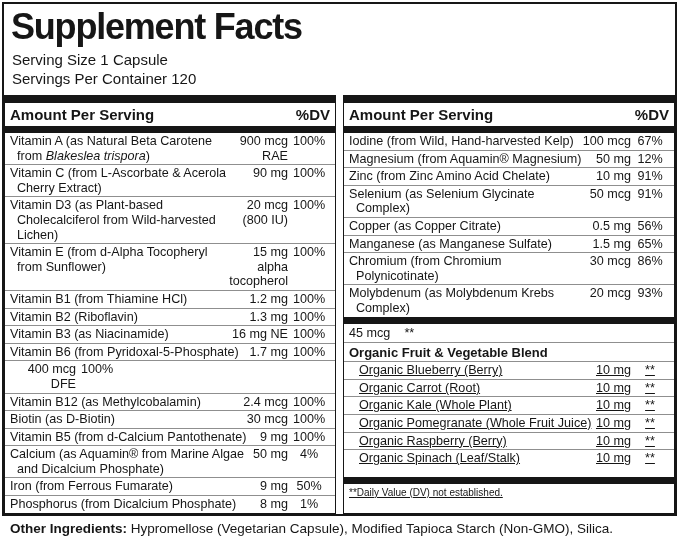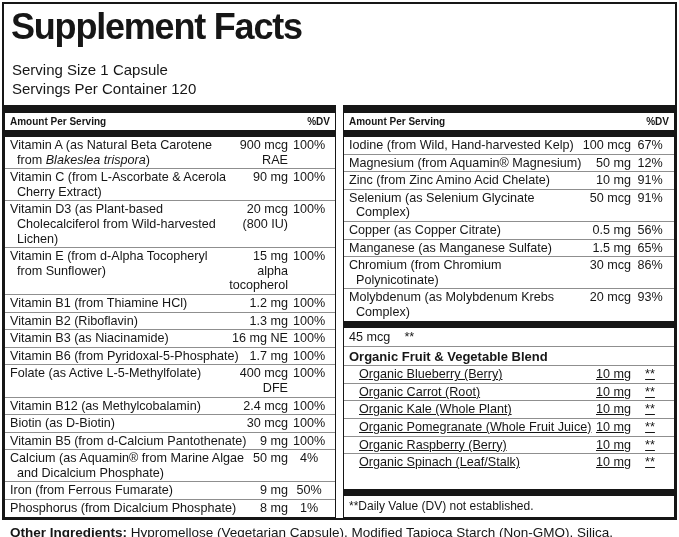--- a/index.html
+++ b/index.html
@@ -8,49 +8,49 @@
     font-family:"Liberation Sans","DejaVu Sans",sans-serif;
     color:#161616;
   }
   .label{
     margin:2px 2px 0 2px;
     border:2px solid #161616;
     background:#fff;
   }
   .title{
     font-size:36px;font-weight:bold;letter-spacing:-1.2px;
-    margin:3px 8px 13px 7px;line-height:40px;
+    margin:3px 8px 3px 7px;line-height:40px;
   }
   .serving-line{font-size:15px;line-height:19px;margin:0 8px;}
   .columns{display:flex;gap:7px;margin-top:7px;}
   .col{
     flex:1;border:1.5px solid #161616;
     display:flex;flex-direction:column;background:#fff;
   }
   .bar{height:7px;background:#161616;flex:none;}
   .hdr{
     display:flex;justify-content:space-between;align-items:center;
-    font-weight:bold;font-size:10px;padding:3px 5px;
+    font-weight:bold;font-size:15px;padding:3px 5px;
   }
   .row{display:flex;align-items:flex-start;padding:1px 5px;font-size:12.6px;line-height:14.6px;}
   .rows .row + .row{border-top:1px solid #8f8f8f;}
   .name{flex:1;padding-left:7px;text-indent:-7px;padding-right:4px;}
   .amt{max-width:66px;text-align:right;flex:0 1 auto;}
   .dv{width:42px;text-align:center;flex:none;}
   .col-right .amt{max-width:62px;}
   .col-right .dv{width:38px;}
   .section-title{
     font-weight:bold;font-size:13px;padding:2px 5px 1px;
     border-top:1px solid #8f8f8f;
   }
   #blend-rows .row{border-top:1px solid #8f8f8f;text-decoration:underline;}
   #blend-rows .name{padding-left:17px;text-indent:-7px;}
   #k2-rows .row{padding-top:2px;padding-bottom:2px;}
   .footwrap{margin-top:auto;}
-  .footnote{font-size:12px;padding:3px 5px 4px;}
+  .footnote{font-size:10px;padding:3px 5px 15px;text-decoration:underline;}
   .other{font-size:13.5px;margin:4px 0 0 10px;line-height:17px;}
   i{}
 </style>
 </head>
 <body>
 
 <div class="label">
   <div class="title">Supplement Facts</div>
   <div class="serving-line">Serving Size 1 Capsule</div>
   <div class="serving-line">Servings Per Container 120</div>
@@ -99,21 +99,20 @@
             <span class="name"><span>Vitamin B3 (as Niacinamide)</span></span>
             <span class="amt">16 mg NE</span>
             <span class="dv">100%</span>
           </div>
           <div class="row">
             <span class="name"><span>Vitamin B6 (from Pyridoxal-5-Phosphate)</span></span>
             <span class="amt">1.7 mg</span>
             <span class="dv">100%</span>
           </div>
           <div class="row">
-            <span class="name"><span>Folate (as Active L-5-Methylfolate)</span></span>
             <span class="amt">400 mcg DFE</span>
             <span class="dv">100%</span>
           </div>
           <div class="row">
             <span class="name"><span>Vitamin B12 (as Methylcobalamin)</span></span>
             <span class="amt">2.4 mcg</span>
             <span class="dv">100%</span>
           </div>
           <div class="row">
             <span class="name"><span>Biotin (as D-Biotin)</span></span>

